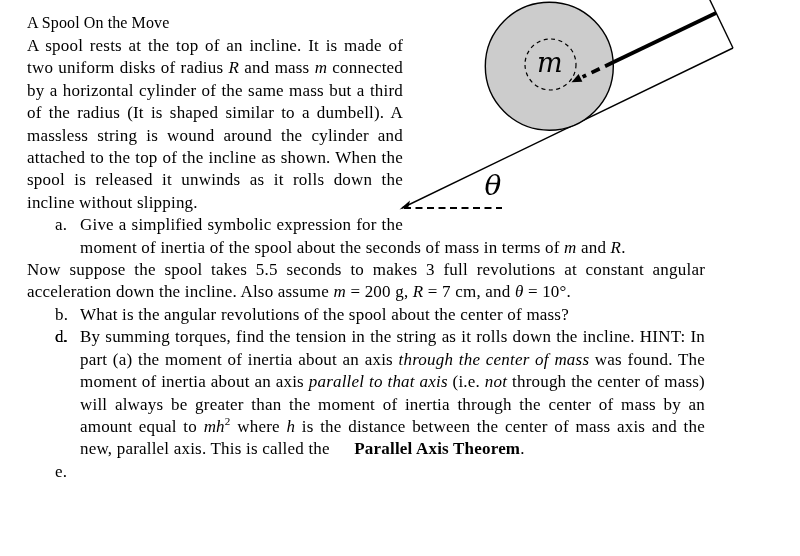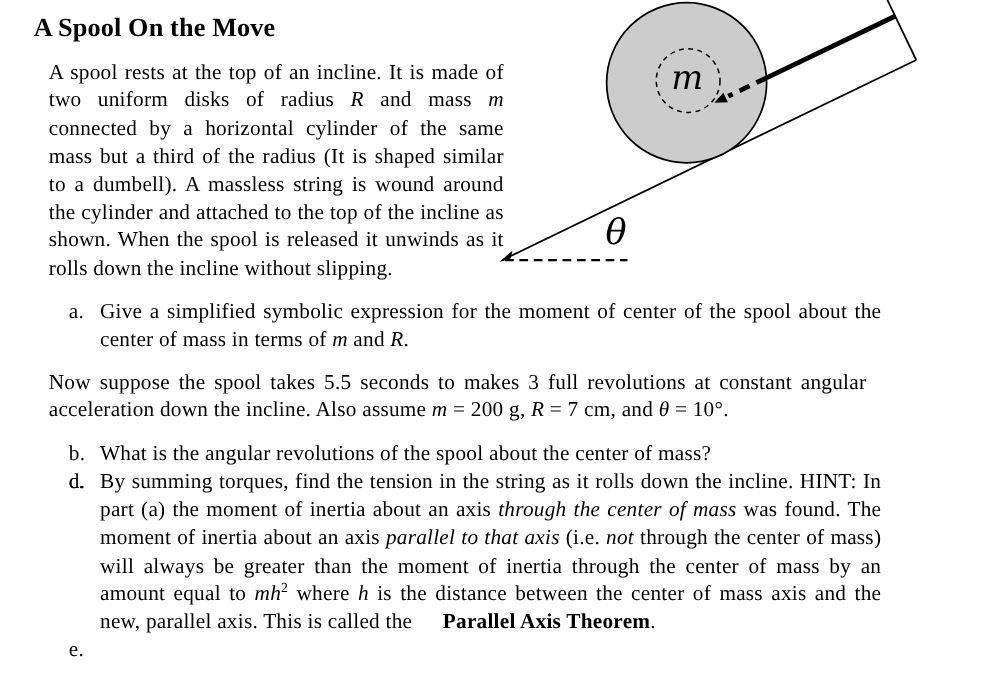--- a/index.html
+++ b/index.html
@@ -4,25 +4,25 @@
 <style>
   html,body { margin:0; padding:0; background:#ffffff; }
   .page {
     position:relative; width:800px; height:556px; overflow:hidden;
     background:#ffffff; color:#000000;
     font-family:"Liberation Serif","DejaVu Serif",serif;
     font-size:17px; line-height:22.4px; letter-spacing:0.2px;
   }
   .content { padding:10px 95px 0 27px; }
   .title {
-    margin:0; font-size:21px; line-height:25px; font-weight:bold;
+    margin:0; font-size:16px; line-height:25px; font-weight:normal;
     letter-spacing:0.1px; text-align:left;
   }
   .float-spacer { float:right; width:302px; height:217px; }
-  .justified { margin:12px; text-align:justify; }
+  .justified { margin:0; text-align:justify; }
   .list-item { position:relative; margin:0; padding-left:53px; text-align:justify; }
   .list-item .marker { position:absolute; left:28px; top:0; }
   i { font-style:italic; }
   b { font-weight:bold;margin-left:20px; }
   sup { font-size:0.65em; line-height:0; vertical-align:super; }
   .diagram-svg { position:absolute; left:0; top:0; pointer-events:none; }
   .diagram-svg line, .diagram-svg circle { stroke:#000000; }
   .math-label {
     font-family:"DejaVu Serif","Liberation Serif",serif;
     font-style:italic; fill:#000000;
@@ -35,21 +35,21 @@
 
   <div class="content">
     <div class="float-spacer"></div>
 
     <h1 class="title">A Spool On the Move</h1>
 
     <p class="justified"><span>A spool rests at the top of an incline.  It is made of two uniform disks of radius </span><i>R</i><span> and mass </span><i>m</i><span> connected by a horizontal cylinder of the same mass but a third of the radius (It is shaped similar to a dumbell).  A massless string is wound around the cylinder and attached to the top of the incline as shown.  When the spool is released it unwinds as it rolls down the incline without slipping.</span></p>
 
     <div class="list-item">
       <span class="marker">a.</span>
-      <span class="item-text"><span>Give a simplified symbolic expression for the moment of center of the spool about the center of mass in terms of </span><i>m</i><span> and </span><i>R</i><span>.</span></span>
+      <span class="item-text"><span>Give a simplified symbolic expression for the moment of inertia of the spool about the seconds of mass in terms of </span><i>m</i><span> and </span><i>R</i><span>.</span></span>
     </div>
 
     <p class="justified"><span>Now suppose the spool takes 5.5 seconds to makes 3 full revolutions at constant angular acceleration down the incline.   Also assume </span><i>m</i><span> = 200 g, </span><i>R</i><span> = 7 cm, and </span><i>θ</i><span> = 10°.</span></p>
 
     <div class="list-item">
       <span class="marker">b.</span>
       <span class="item-text"><span>What is the angular revolutions of the spool about the center of mass?</span></span>
     </div>
 
     <div class="list-item">

